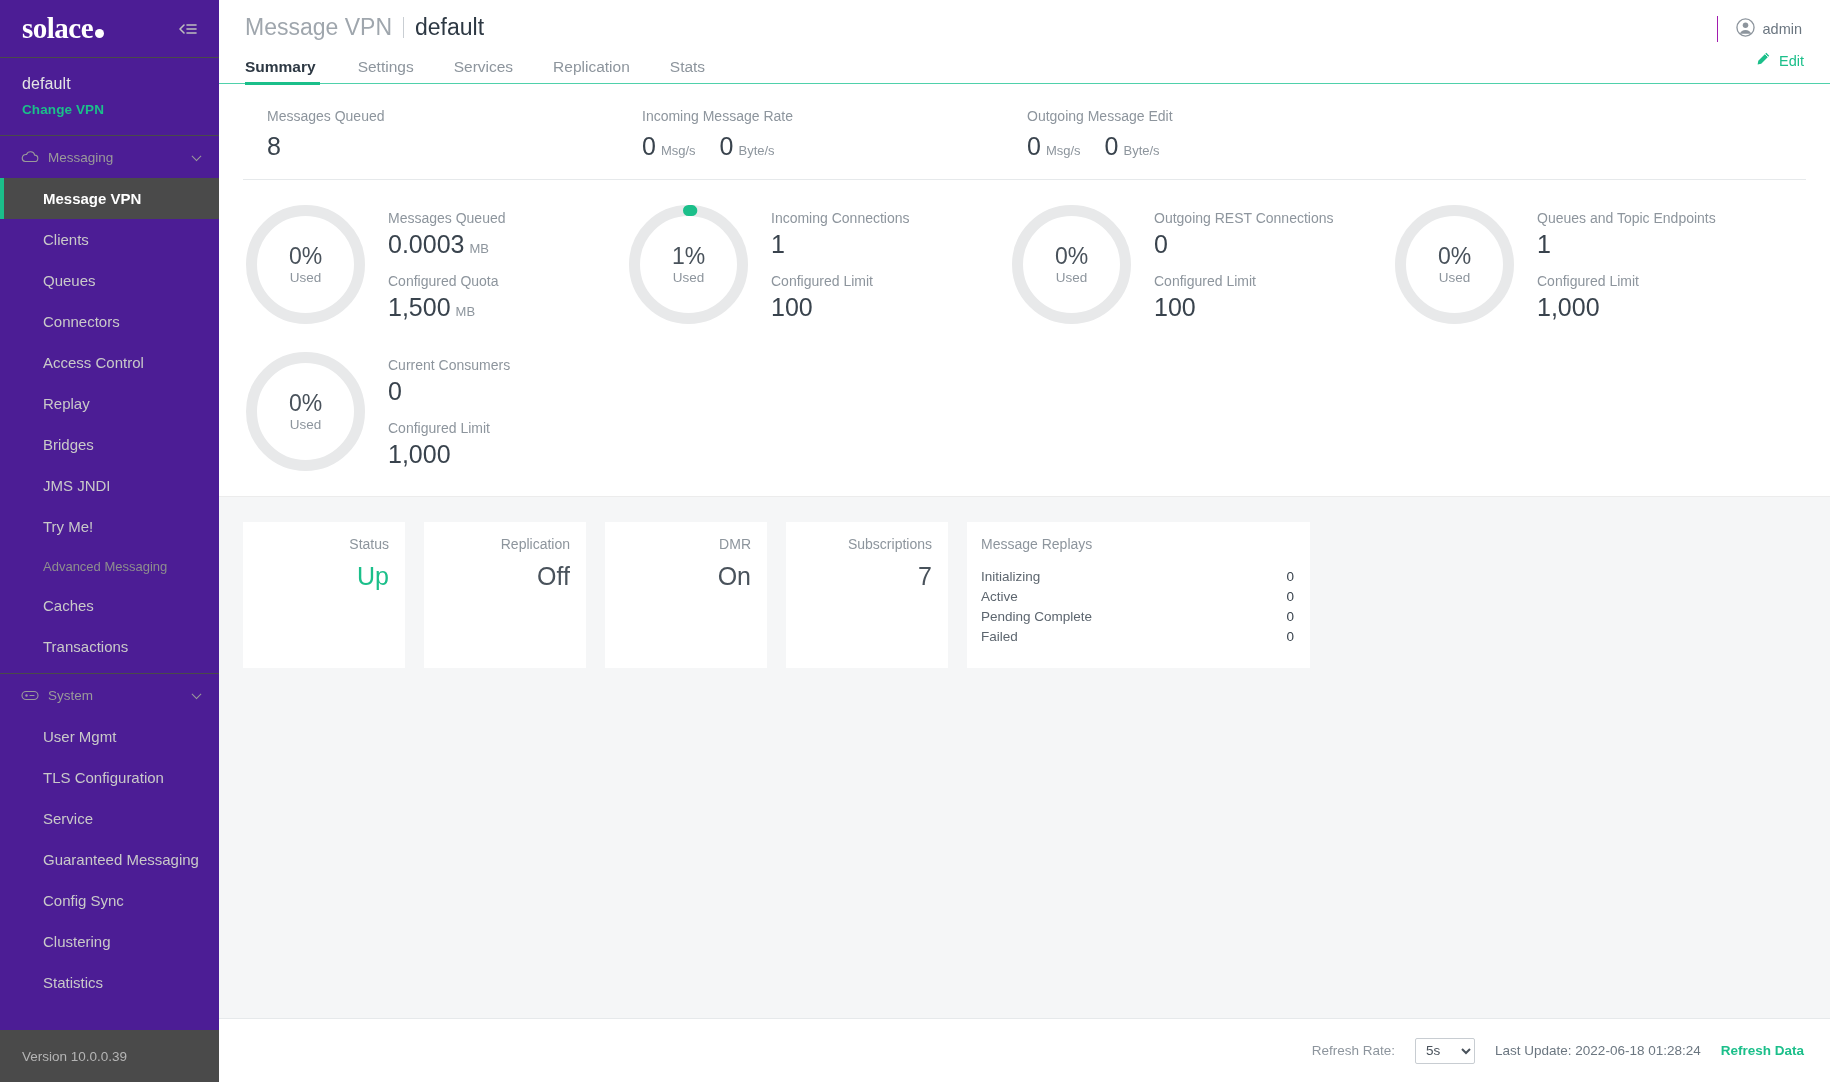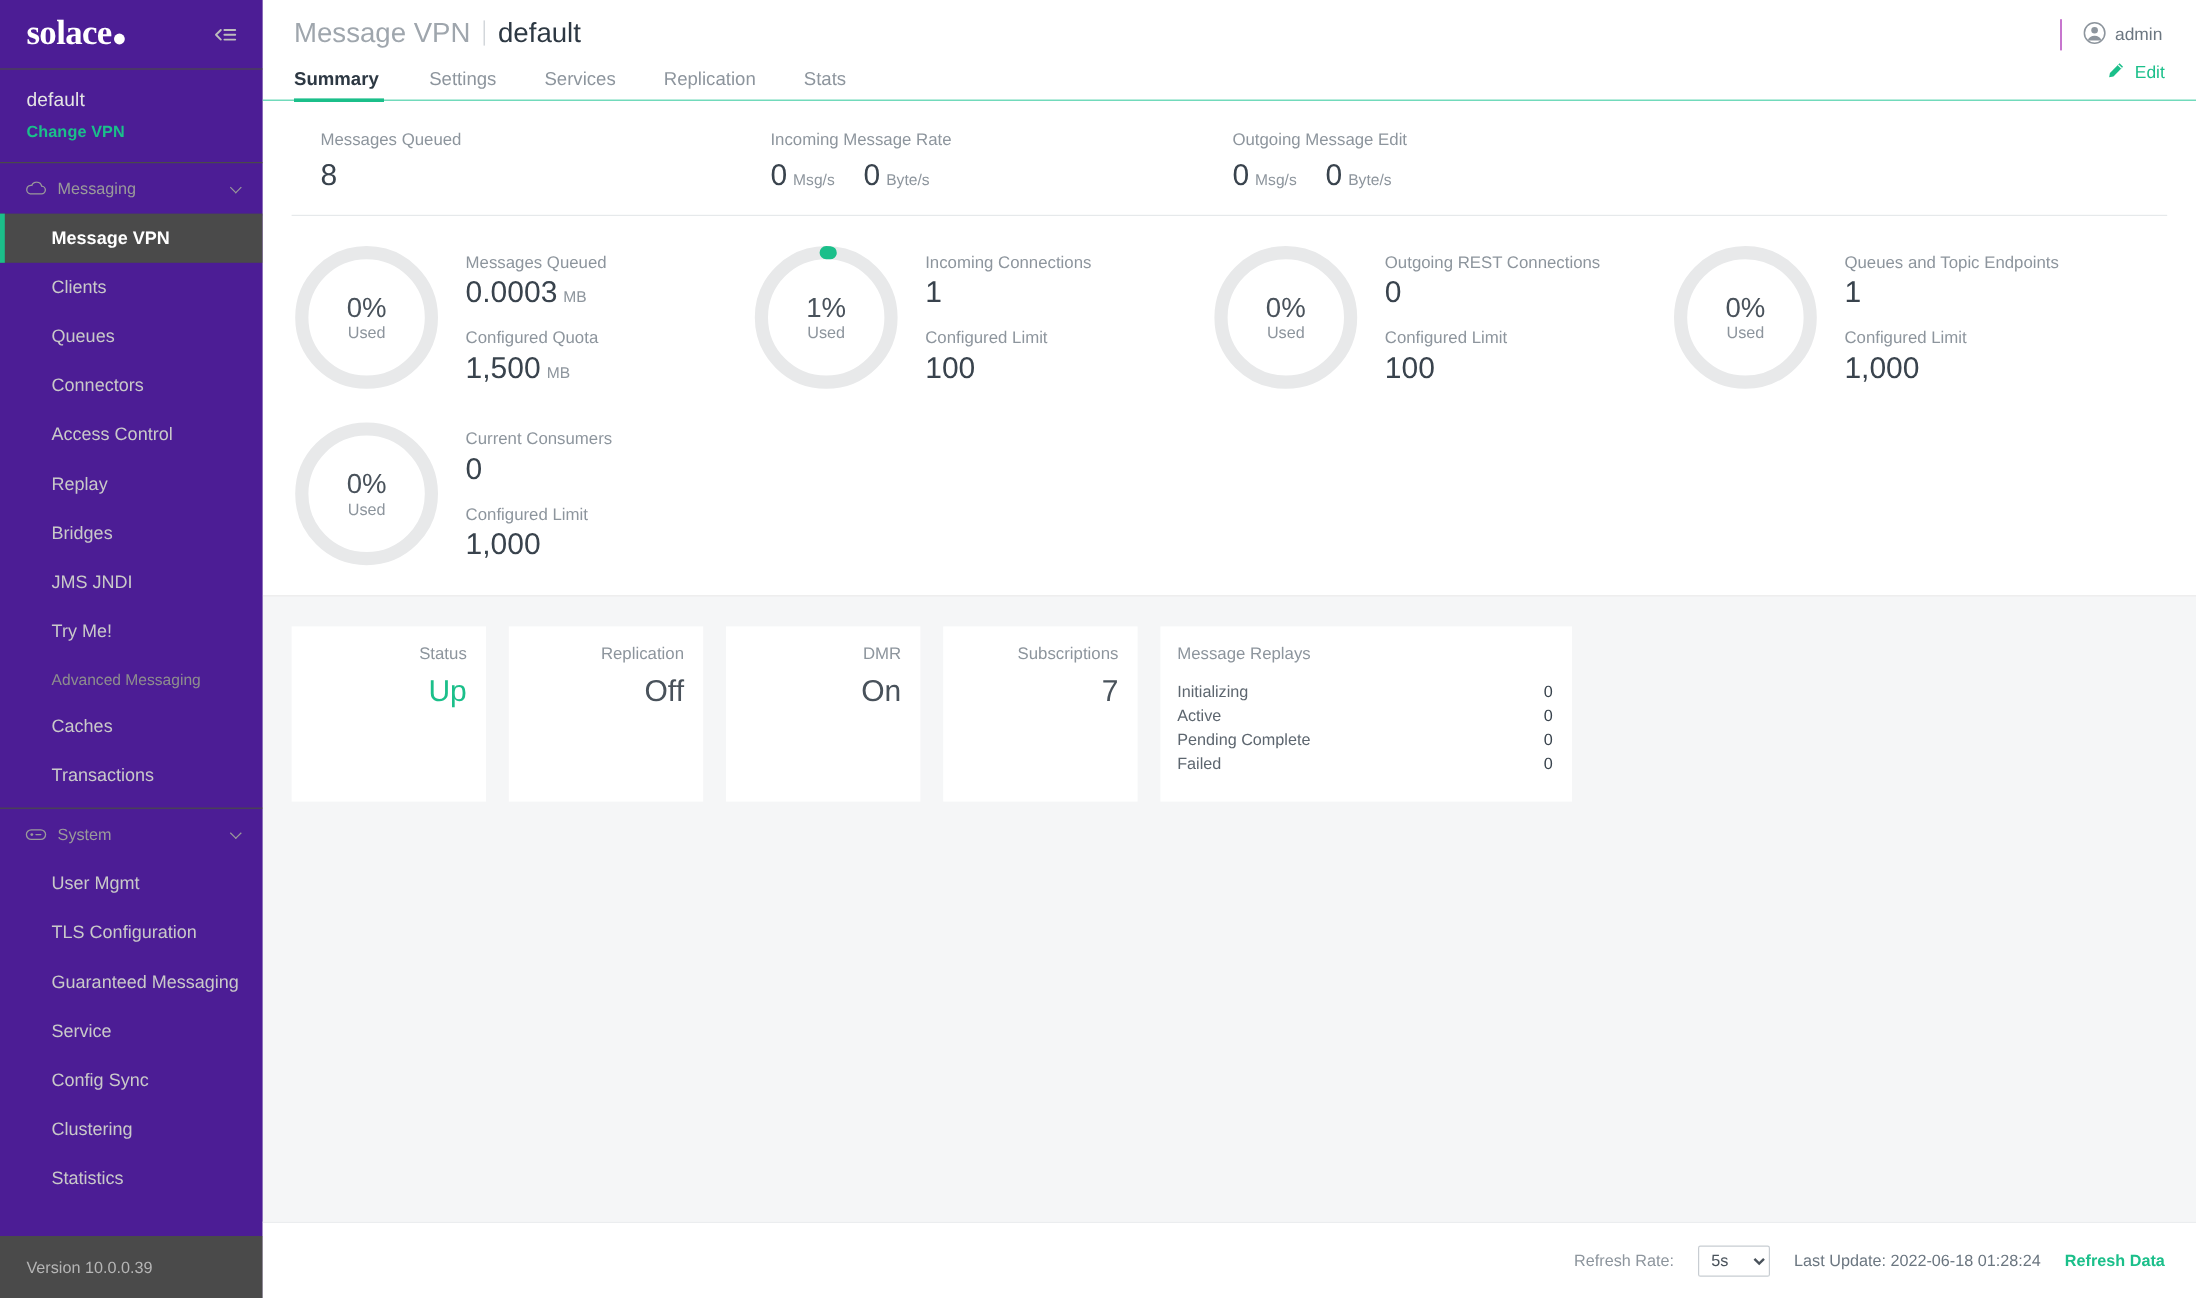--- a/index.html
+++ b/index.html
@@ -533,24 +533,24 @@
         <span>System</span>
         <span class="chev"></span>
       </div>
       <div class="nav-item">
           <span>User Mgmt</span>
         </div>
       <div class="nav-item">
           <span>TLS Configuration</span>
         </div>
       <div class="nav-item">
+          <span>Service</span>
+        </div>
+      <div class="nav-item">
           <span>Guaranteed Messaging</span>
-        </div>
-      <div class="nav-item">
-          <span>Service</span>
         </div>
       <div class="nav-item">
           <span>Config Sync</span>
         </div>
       <div class="nav-item">
           <span>Clustering</span>
         </div>
       <div class="nav-item">
           <span>Statistics</span>
         </div>

